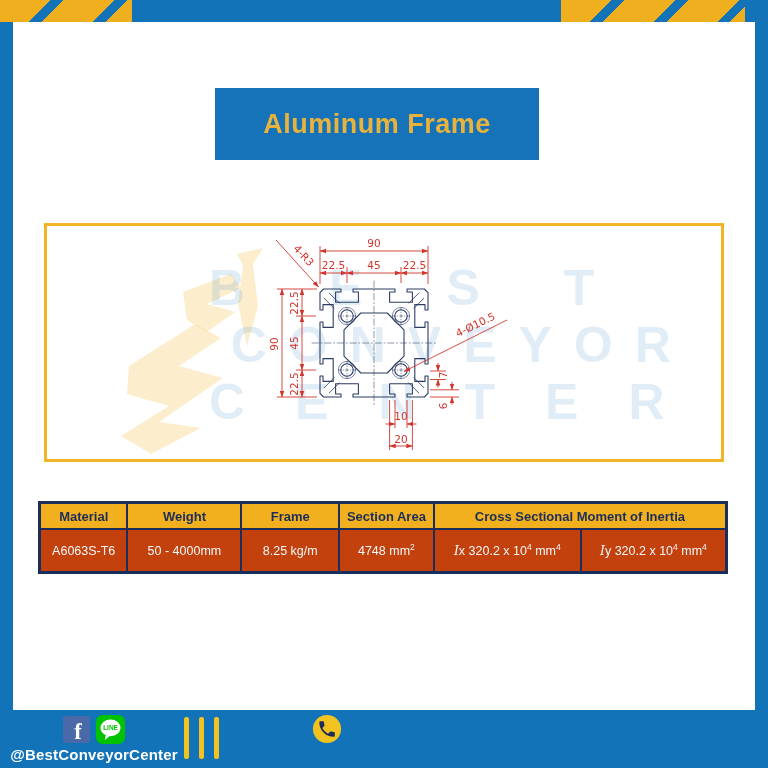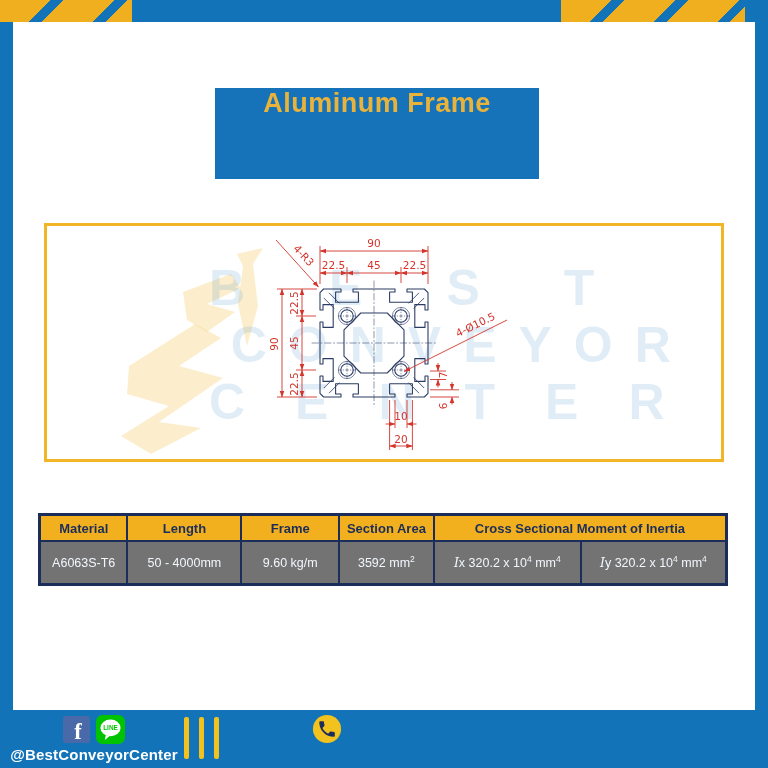--- a/index.html
+++ b/index.html
@@ -10,42 +10,42 @@
   
   .border-top{position:absolute;top:0;left:0;right:0;height:22px;background:#1273B9;}
   .stripe-zone{position:absolute;top:0;height:22px;
     background:repeating-linear-gradient(135deg,#EFAF1F 0 36px,rgba(0,0,0,0) 36px 45px);}
   .stripe-left{left:0;width:132px;}
   .stripe-right{right:23px;width:184px;}
   .border-left{position:absolute;left:0;top:22px;bottom:58px;width:13px;background:#1273B9;}
   .border-right{position:absolute;right:0;top:22px;bottom:58px;width:13px;background:#1273B9;}
 
   
-  .title-box{position:absolute;left:215px;top:88px;width:324px;height:91px;background:#1673B9;
-    display:flex;flex-direction:row;justify-content:center;text-align:center;}
+  .title-box{position:absolute;left:215px;top:88px;width:324px;height:72px;background:#1673B9;
+    display:flex;flex-direction:column;justify-content:center;text-align:center;}
   .title-box div{color:#E8B23B;font-weight:bold;font-size:27px;line-height:31px;letter-spacing:0.5px;}
 
   
   .drawing-box{position:absolute;left:44px;top:223px;width:674px;height:233px;
     border:3px solid #F2B525;background:#fff;overflow:hidden;}
   .logo-wm{position:absolute;left:48px;top:22px;pointer-events:none;}
   .text-wm{position:absolute;left:162px;top:34px;pointer-events:none;white-space:nowrap;
     font-weight:bold;color:rgba(27,117,188,0.13);font-size:50px;line-height:57px;}
   .wm1{letter-spacing:84px;}
   .wm2{letter-spacing:22px;text-align:center;}
   .wm3{letter-spacing:50px;}
   .drawing-svg{position:absolute;left:0;top:0;}
   .dim-label{font-family:"DejaVu Sans", sans-serif;font-size:10.5px;fill:#D3342B;}
 
   
-  .spec-table{position:absolute;left:38px;top:513px;width:690px;border-collapse:collapse;
+  .spec-table{position:absolute;left:38px;top:501px;width:690px;border-collapse:collapse;
     border:3px solid #1B2D5A;}
   .spec-table th{background:#F2B01E;color:#1B2D5A;font-size:13px;font-weight:bold;
     border:2px solid #1B2D5A;height:22px;padding:1px 2px;}
-  .spec-table td{background:#737373;color:#F2F7FC;font-size:12.5px;text-align:center;
+  .spec-table td{background:#c2410c;color:#F2F7FC;font-size:12.5px;text-align:center;
     border:2px solid #1B2D5A;height:39px;padding:1px 2px;}
   .spec-table sup{font-size:8.5px;}
   .isym{font-style:italic;font-family:"DejaVu Serif", serif;}
 
   
   .footer{position:absolute;left:0;right:0;bottom:0;height:58px;background:#1273B9;
     display:flex;align-items:stretch;box-sizing:border-box;padding:4px 9px 5px 9px;}
   .fsec{display:flex;flex-direction:column;align-items:center;justify-content:space-between;}
   .icons-row{display:flex;align-items:center;gap:6px;height:31px;}
   .flabel{color:#ffffff;font-weight:bold;font-size:15px;letter-spacing:0.2px;white-space:nowrap;}
@@ -177,30 +177,30 @@
     <col style="width:12.8%">
       <col style="width:16.6%">
       <col style="width:14.2%">
     <col style="width:13.8%">
       <col style="width:21.4%">
       <col style="width:21.2%">
   </colgroup>
   <tbody>
       <tr>
     <th>Material</th>
-    <th>Length</th>
+    <th>Weight</th>
     <th>Frame</th>
     <th>Section Area</th>
     <th colspan="2">Cross Sectional Moment of Inertia</th>
   </tr>
   <tr>
     <td>A6063S-T6</td>
     <td>50 - 4000mm</td>
-    <td>9.60 kg/m</td>
-    <td><span>3592 mm</span><sup>2</sup></td>
+    <td>8.25 kg/m</td>
+    <td><span>4748 mm</span><sup>2</sup></td>
     <td><span class="isym">I</span><span>x</span><span> 320.2 x 10</span><sup>4</sup><span> mm</span><sup>4</sup></td>
     <td><span class="isym">I</span><span>y</span><span> 320.2 x 10</span><sup>4</sup><span> mm</span><sup>4</sup></td>
   </tr>
 </tbody>
   </table>
 
 <div class="footer">
 
   <div class="fsec" style="flex:0 0 170px">
     <div class="icons-row">

